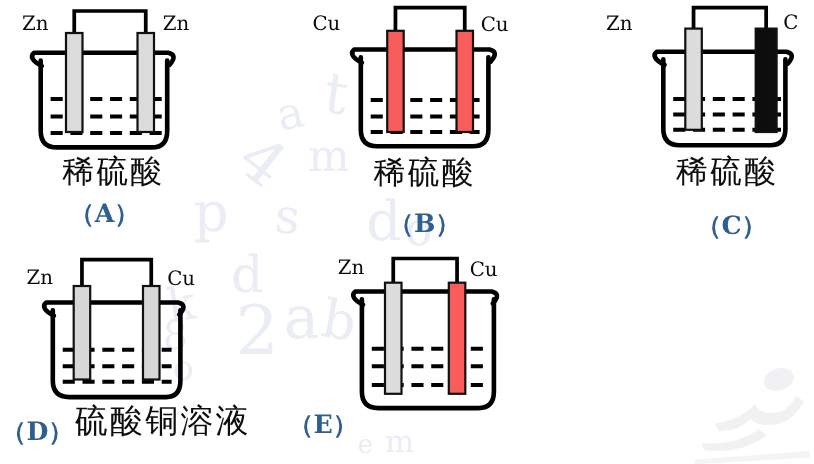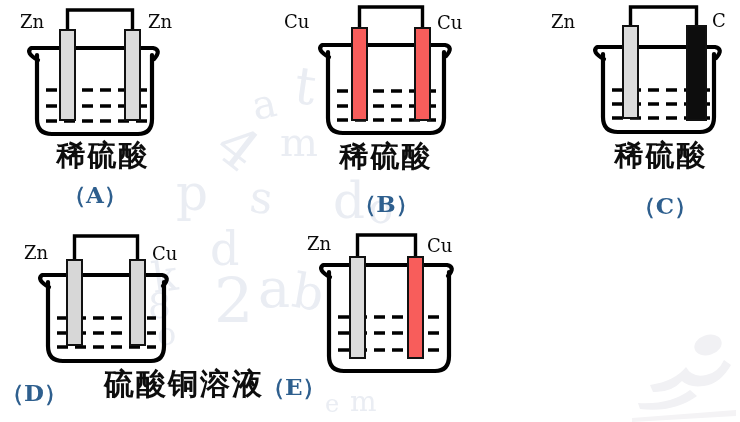--- a/index.html
+++ b/index.html
@@ -1,21 +1,21 @@
 <!DOCTYPE html>
 <html><head>
 <meta charset="utf-8">
 <style>
   html,body{margin:0;padding:0;background:#fff;}
   .stage{position:relative;width:740px;height:422px;background:#ffffff;overflow:hidden;
          font-family:"DejaVu Serif", serif;}
   .cell{position:absolute;}
   .apparatus{position:absolute;left:0;top:0;}
   .elabel{position:absolute;font-size:18px;color:#0a0a0a;line-height:1;white-space:nowrap;}
-  .solution{position:absolute;text-align:center;font-weight:700;color:#0d0d0d;
+  .solution{position:absolute;text-align:center;font-weight:400;color:#0d0d0d;
             letter-spacing:2px;line-height:1.1;white-space:nowrap;}
   .tag{position:absolute;font-weight:bold;font-size:23px;color:#2e5f8e;
        text-align:center;line-height:1;white-space:nowrap;}
   .wire{fill:none;stroke:#000;stroke-width:3.4px;}
   .beaker{fill:none;stroke:#000;stroke-width:4.2px;stroke-linecap:round;stroke-linejoin:round;}
   .dash{stroke:#000;stroke-width:3.6px;stroke-dasharray:11 7;}
   .electrode{stroke:#111;stroke-width:2px;}
   #watermark{position:absolute;inset:0;pointer-events:none;}
   .wm-letter{position:absolute;font-family:"DejaVu Serif", serif;line-height:1;
              user-select:none;}
@@ -120,21 +120,21 @@
       <g>
         <line class="dash" x1="57" y1="93" x2="156" y2="93"></line>
         <line class="dash" x1="57" y1="108" x2="156" y2="108"></line>
         <line class="dash" x1="57" y1="122" x2="156" y2="122"></line>
       </g>
       <rect class="electrode" x="67" y="35" width="15" height="85" fill="#d7d7d7"></rect>
       <rect class="electrode" x="130" y="35" width="15" height="85" fill="#d7d7d7"></rect>
     </svg>
     <span class="elabel" style="left:24px;top:19px;">Zn</span>
     <span class="elabel" style="left:152px;top:20px;">Cu</span>
-    <div class="solution" style="left:60px;top:142px;width:176px;font-size:30px;margin-left:36px;">硫酸铜溶液</div>
+    <div class="solution" style="left:60px;top:142px;width:176px;font-size:30px;">硫酸铜溶液</div>
     <div class="tag" style="left:1px;top:156px;">（D）</div>
   </section>
 
   <section class="cell" style="left:255px;top:225px;width:210px;height:197px;">
     <svg class="apparatus" width="210" height="165" viewBox="0 0 210 165">
       <path class="wire" d="M102.5,33 V10 H160.5 V33"></path>
       <path class="beaker" d="M74,47 V131 Q74,146 89,146 H180 Q194,146 194,131 V47"></path>
       <path class="beaker" d="M75,52 Q62,45 68,40 H192 Q201,42 193,51"></path>
       <g>
         <line class="dash" x1="83" y1="92" x2="186" y2="92"></line>

